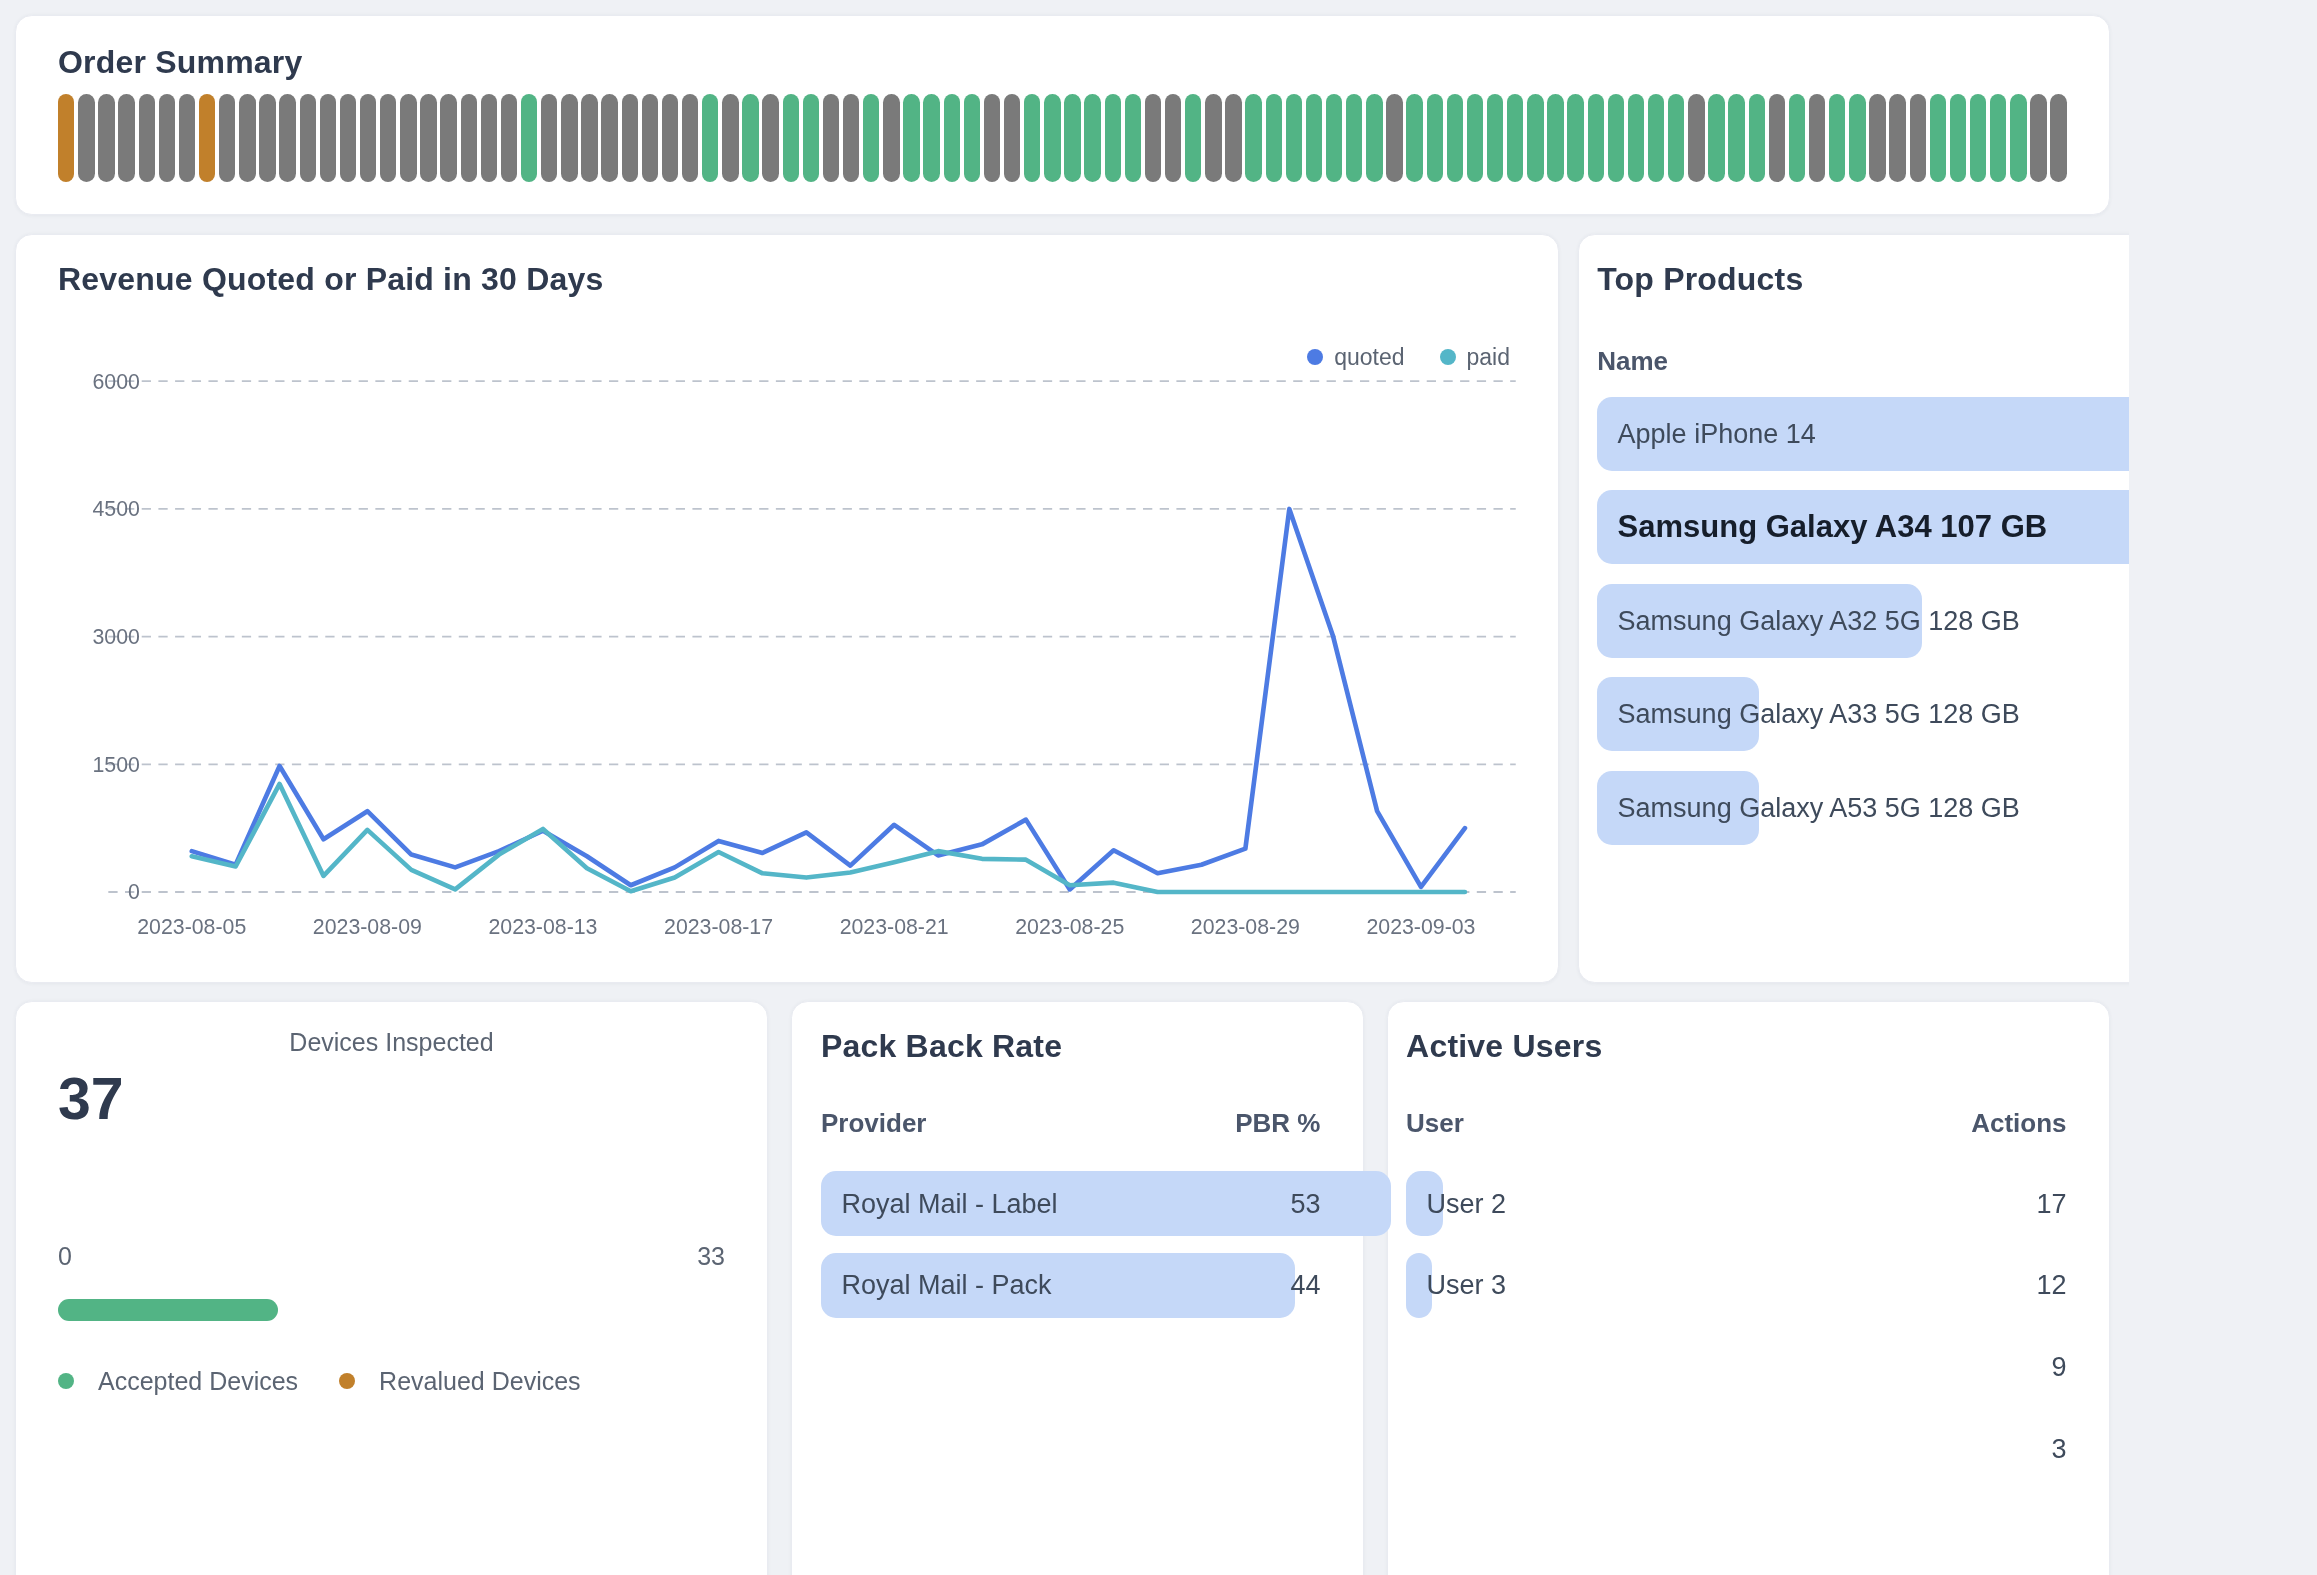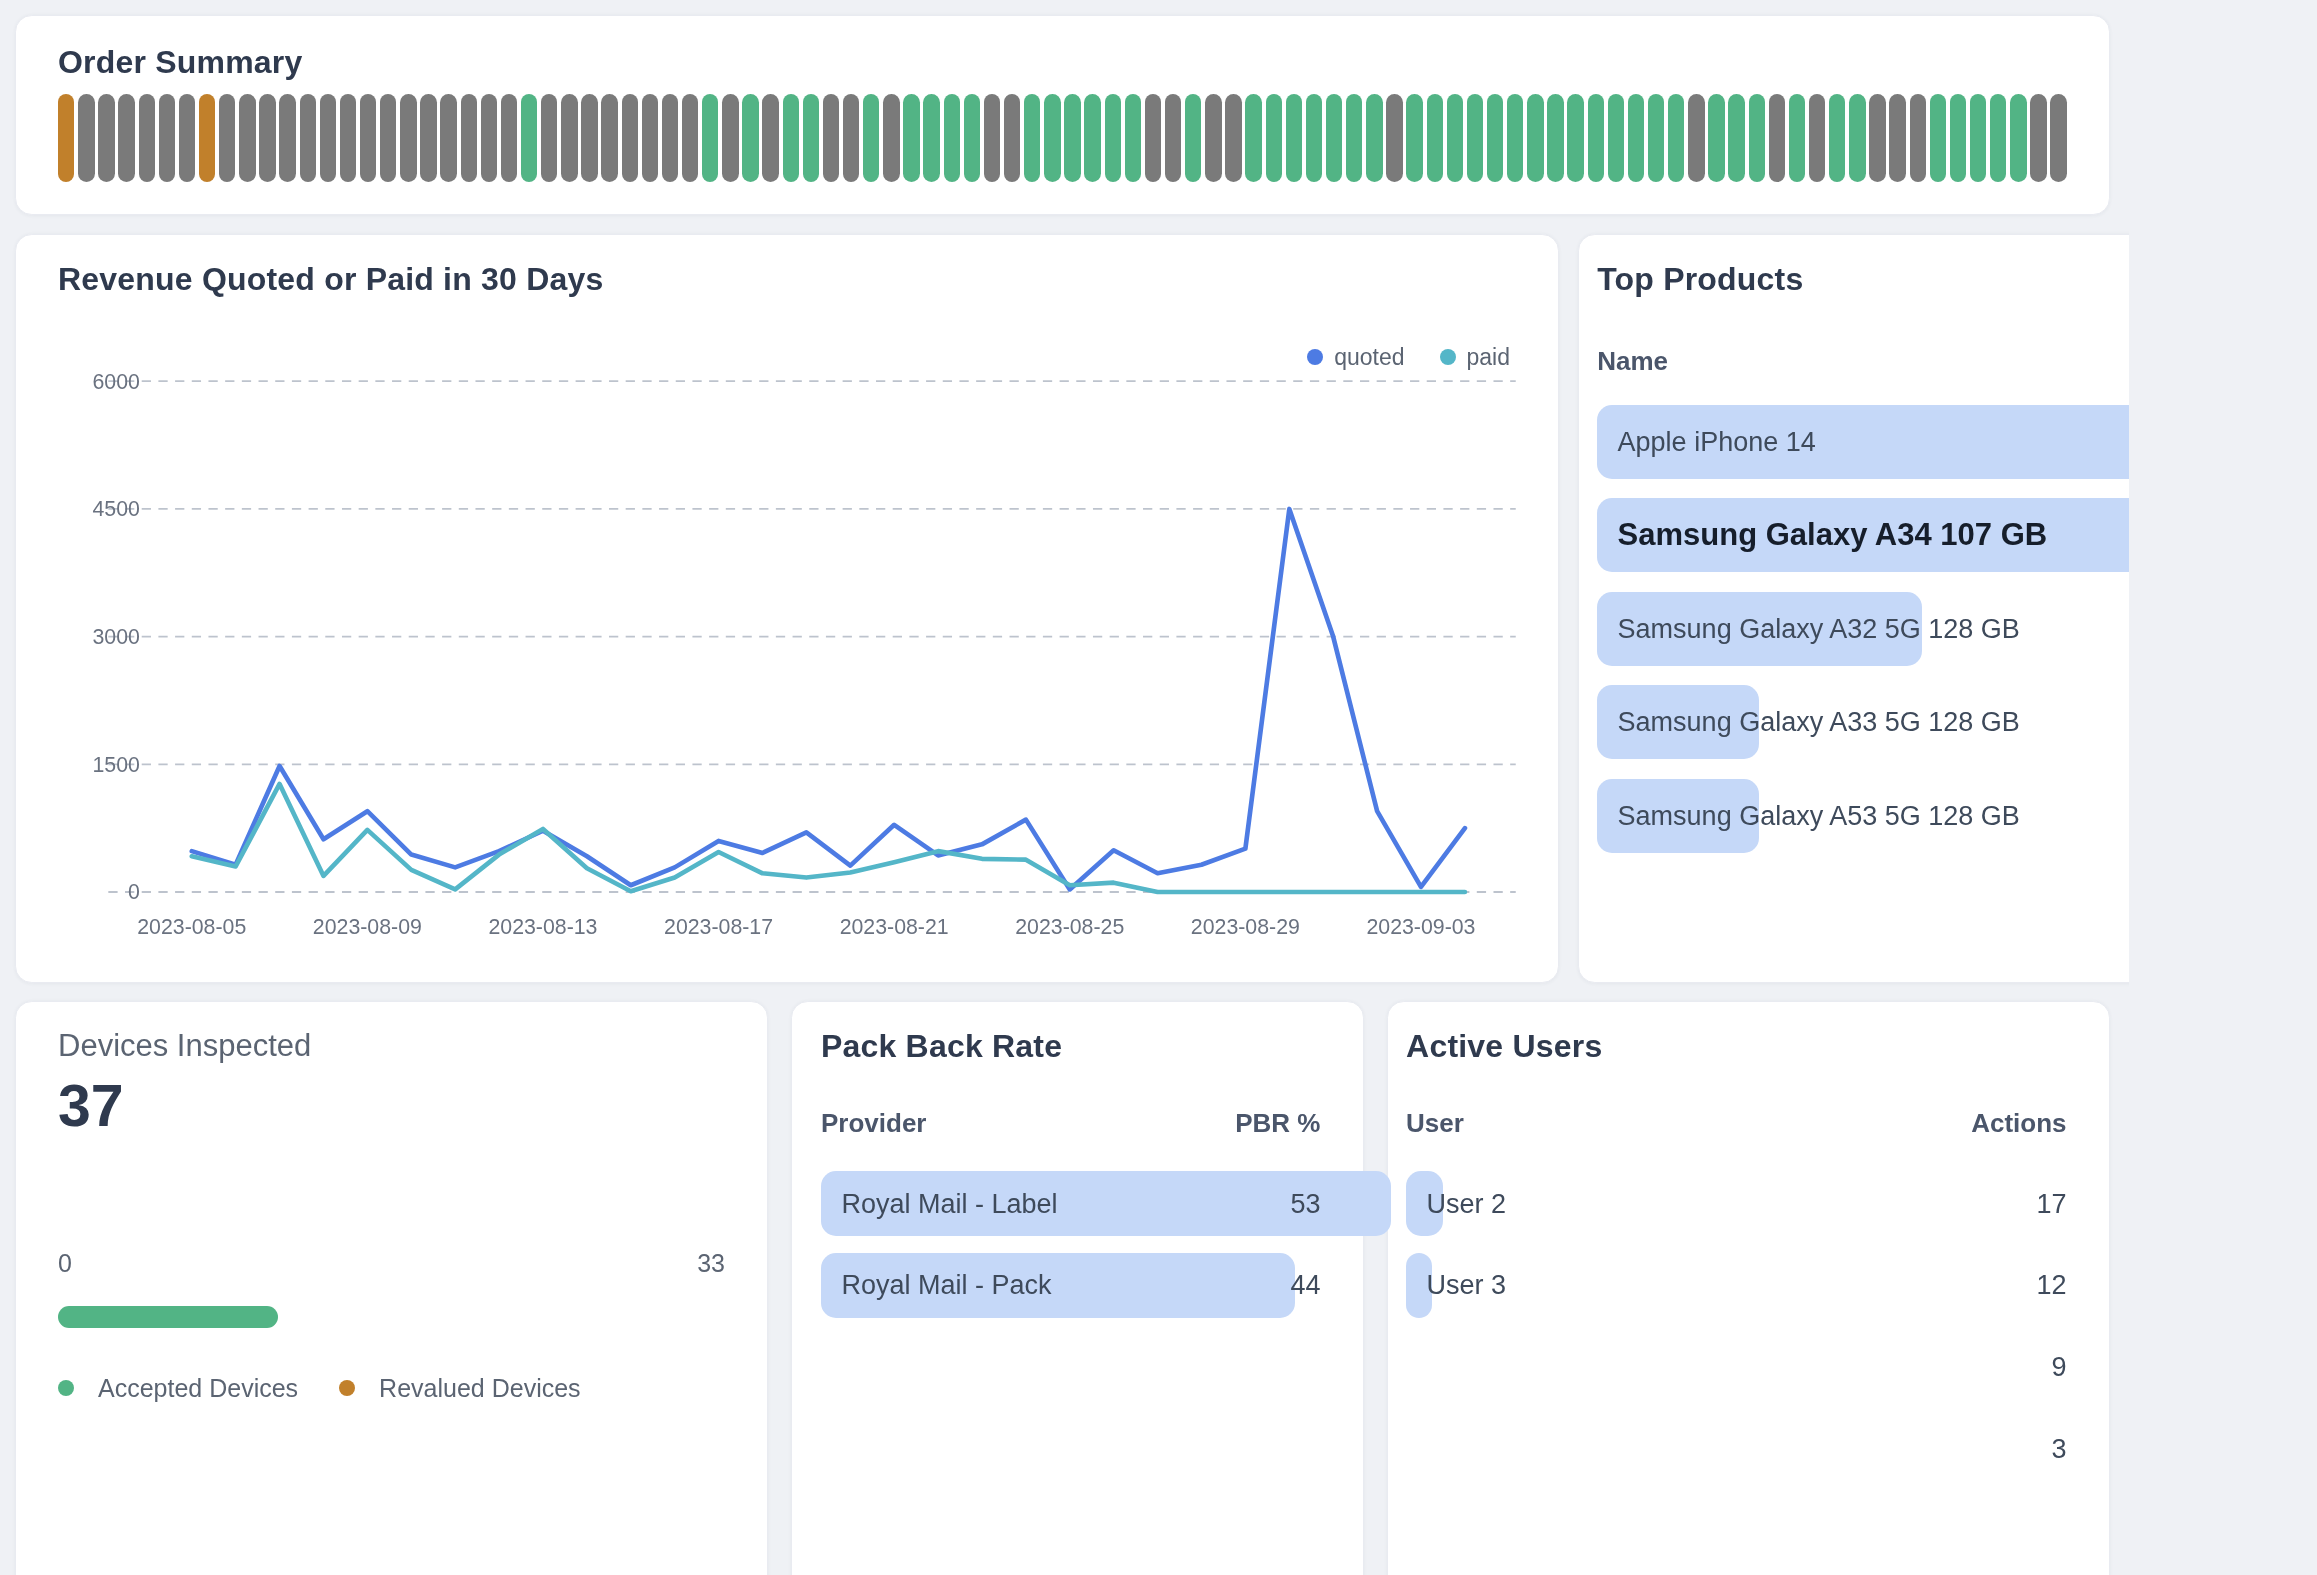--- a/index.html
+++ b/index.html
@@ -32,31 +32,31 @@
   svg.chart{display:block;margin-top:9.3px;}
   svg.chart text{font-family:"Liberation Sans",sans-serif;font-size:23px;fill:#6A7280;}
   
   .side-card{height:749px;padding:26px 42px 0 18.6px;}
   .thead{display:flex;justify-content:space-between;font-size:26px;font-weight:700;color:#4B566B;}
   .brow{position:relative;}
   .bbar{position:absolute;left:0;top:0;height:100%;background:#C5D8F8;border-radius:15px;}
   .blabel{position:absolute;left:20.4px;top:50%;transform:translateY(-50%);font-size:27px;color:#3E4A5B;white-space:nowrap;}
   .blabel.hl{font-size:31px;font-weight:700;color:#161E2B;}
   .bval{position:absolute;right:0;top:50%;transform:translateY(-50%);font-size:27px;color:#3E4A5B;}
-  .tp-rows{margin-top:28px;}
+  .tp-rows{margin-top:20px;}
   .tp-rows .brow{height:74px;margin-bottom:19.5px;}
   .sm-rows{margin-top:32px;}
   .sm-rows .brow{height:65px;margin-bottom:16.7px;}
   .thead.tp{margin-top:48px;}
   .thead.sm{margin-top:43px;}
   
   .row-bottom{display:grid;grid-template-columns:753px 1fr 723px;gap:23px;margin-top:18.6px;}
   .row-bottom .card{height:649px;}
   .devices-card{padding:26px 42px 0 42px;}
-  .devices-label{font-size:31px;color:#5B6472;}
+  .devices-label{font-size:25px;color:#5B6472;text-align:center;}
   .devices-value{font-size:59px;font-weight:700;color:#2F3A4E;margin-top:7.4px;}
   .devices-range{display:flex;justify-content:space-between;font-size:25px;color:#5B6472;margin-top:109px;}
   .devices-track{margin-top:28px;height:22px;border-radius:11px;}
   .devices-bar{height:22px;border-radius:11px;background:#52B485;}
   .devices-legend{display:flex;gap:41px;align-items:center;margin-top:46px;}
   .devices-legend .li{display:flex;align-items:center;gap:24px;font-size:25px;color:#5B6472;}
   .devices-legend .dot{width:16px;height:16px;border-radius:50%;}
   .pbr-card{padding:26px 42px 0 29px;}
   .au-card{padding:26px 42px 0 18.6px;}
 </style>

